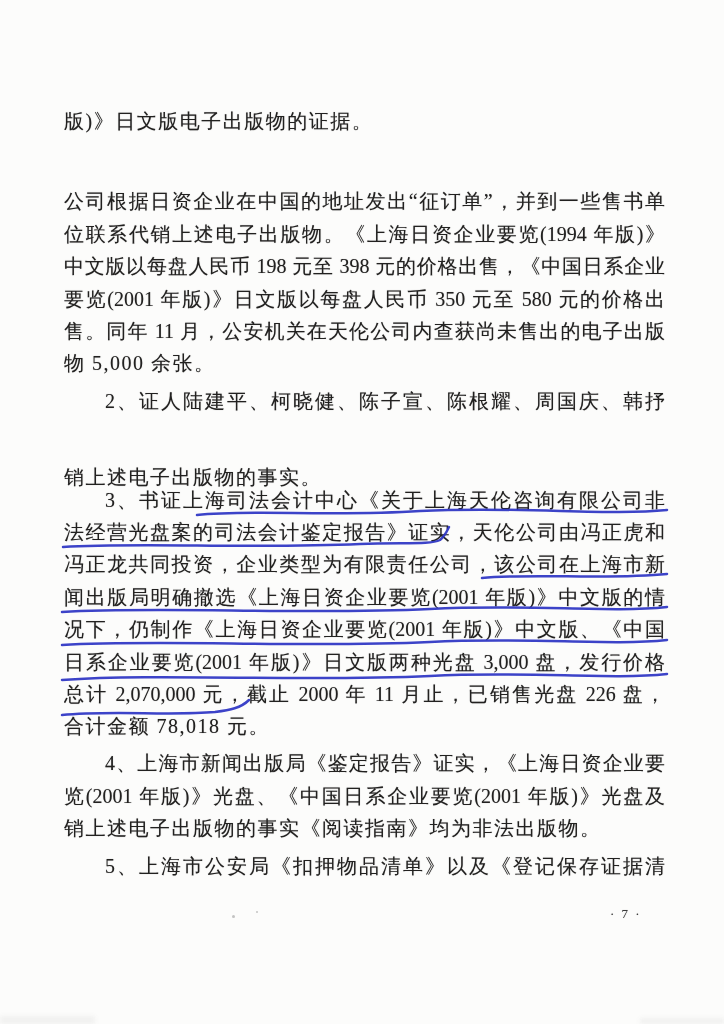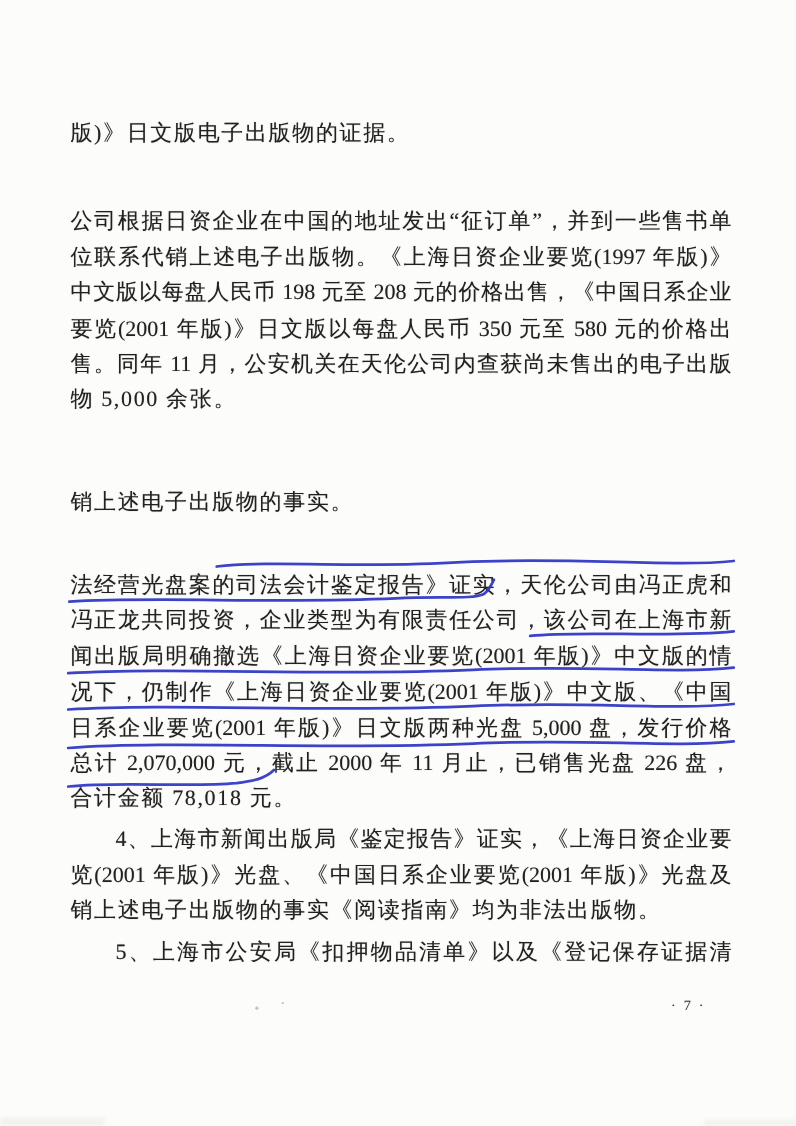--- a/index.html
+++ b/index.html
@@ -51,31 +51,33 @@
     filter:blur(2px);
   }
 </style>
 </head>
 <body>
 
 <div class="page">
 
   <div class="ln end" style="top:108px">版)》日文版电子出版物的证据。</div>
   <div class="ln" style="top:188px">公司根据日资企业在中国的地址发出“征订单”，并到一些售书单</div>
-  <div class="ln" style="top:221px">位联系代销上述电子出版物。《上海日资企业要览(1997 年版)》</div>
-  <div class="ln" style="top:253px">中文版以每盘人民币 198 元至 208 元的价格出售，《中国日系企业</div>
+  <div class="ln" style="top:221px">位联系代销上述电子出版物。《上海日资企业要览(1994 年版)》</div>
+  <div class="ln" style="top:253px">中文版以每盘人民币 198 元至 398 元的价格出售，《中国日系企业</div>
   <div class="ln" style="top:286px">要览(2001 年版)》日文版以每盘人民币 350 元至 580 元的价格出</div>
   <div class="ln" style="top:318px">售。同年 11 月，公安机关在天伦公司内查获尚未售出的电子出版</div>
   <div class="ln end" style="top:350px">物 5,000 余张。</div>
-  <div class="ln end" style="top:444px">销上述电子出版物的事实。</div>
+  <div class="ln indent" style="top:388px">2、证人陆建平、柯晓健、陈子宣、陈根耀、周国庆、韩抒</div>
+  <div class="ln end" style="top:464px">销上述电子出版物的事实。</div>
+  <div class="ln indent" style="top:487px">3、书证上海司法会计中心《关于上海天伦咨询有限公司非</div>
   <div class="ln" style="top:519px">法经营光盘案的司法会计鉴定报告》证实，天伦公司由冯正虎和</div>
   <div class="ln" style="top:551px">冯正龙共同投资，企业类型为有限责任公司，该公司在上海市新</div>
   <div class="ln" style="top:584px">闻出版局明确撤选《上海日资企业要览(2001 年版)》中文版的情</div>
   <div class="ln" style="top:616px">况下，仍制作《上海日资企业要览(2001 年版)》中文版、《中国</div>
-  <div class="ln" style="top:649px">日系企业要览(2001 年版)》日文版两种光盘 5,000 盘，发行价格</div>
+  <div class="ln" style="top:649px">日系企业要览(2001 年版)》日文版两种光盘 3,000 盘，发行价格</div>
   <div class="ln" style="top:681px">总计 2,070,000 元，截止 2000 年 11 月止，已销售光盘 226 盘，</div>
   <div class="ln end" style="top:713px">合计金额 78,018 元。</div>
   <div class="ln indent" style="top:750px">4、上海市新闻出版局《鉴定报告》证实，《上海日资企业要</div>
   <div class="ln" style="top:783px">览(2001 年版)》光盘、《中国日系企业要览(2001 年版)》光盘及</div>
   <div class="ln end" style="top:815px">销上述电子出版物的事实《阅读指南》均为非法出版物。</div>
   <div class="ln indent" style="top:853px">5、上海市公安局《扣押物品清单》以及《登记保存证据清</div>
 
   <div class="pagenum">· 7 ·</div>
 
   <svg class="ink" width="724" height="1024" viewBox="0 0 724 1024">

